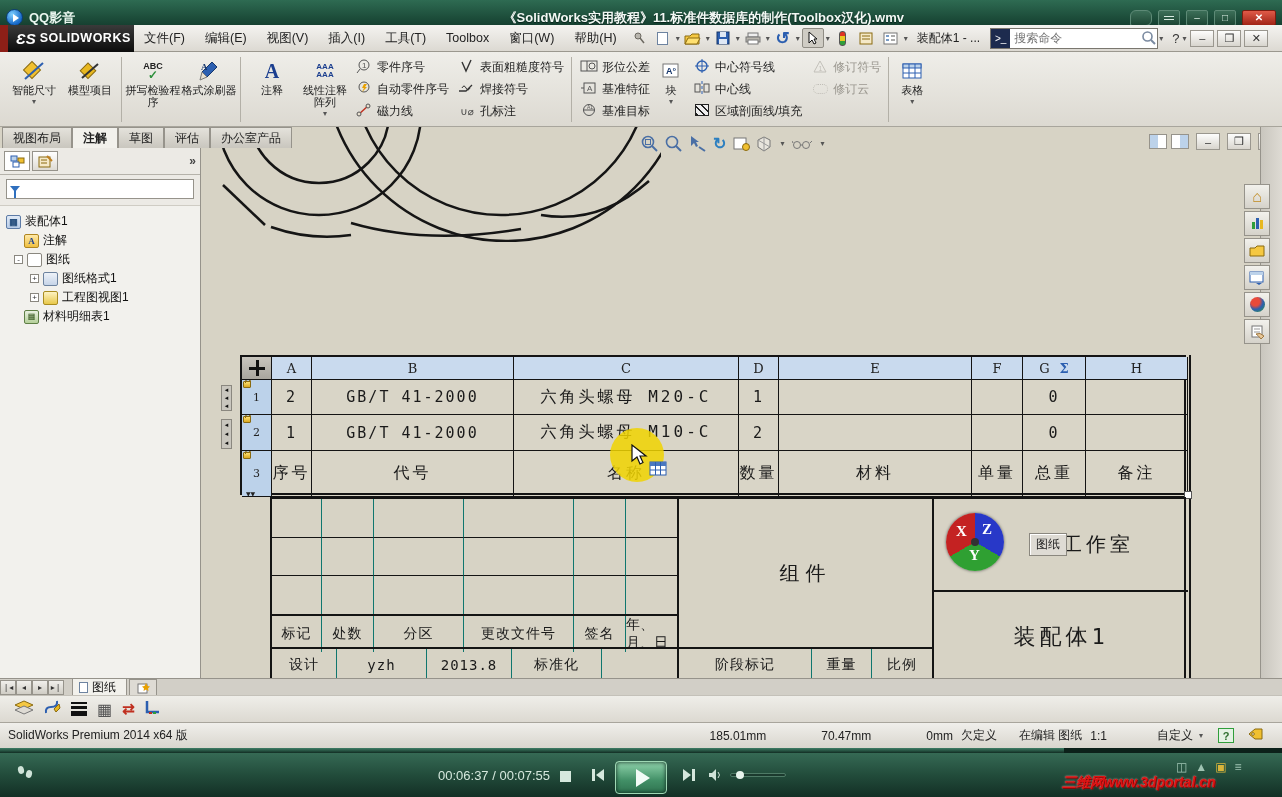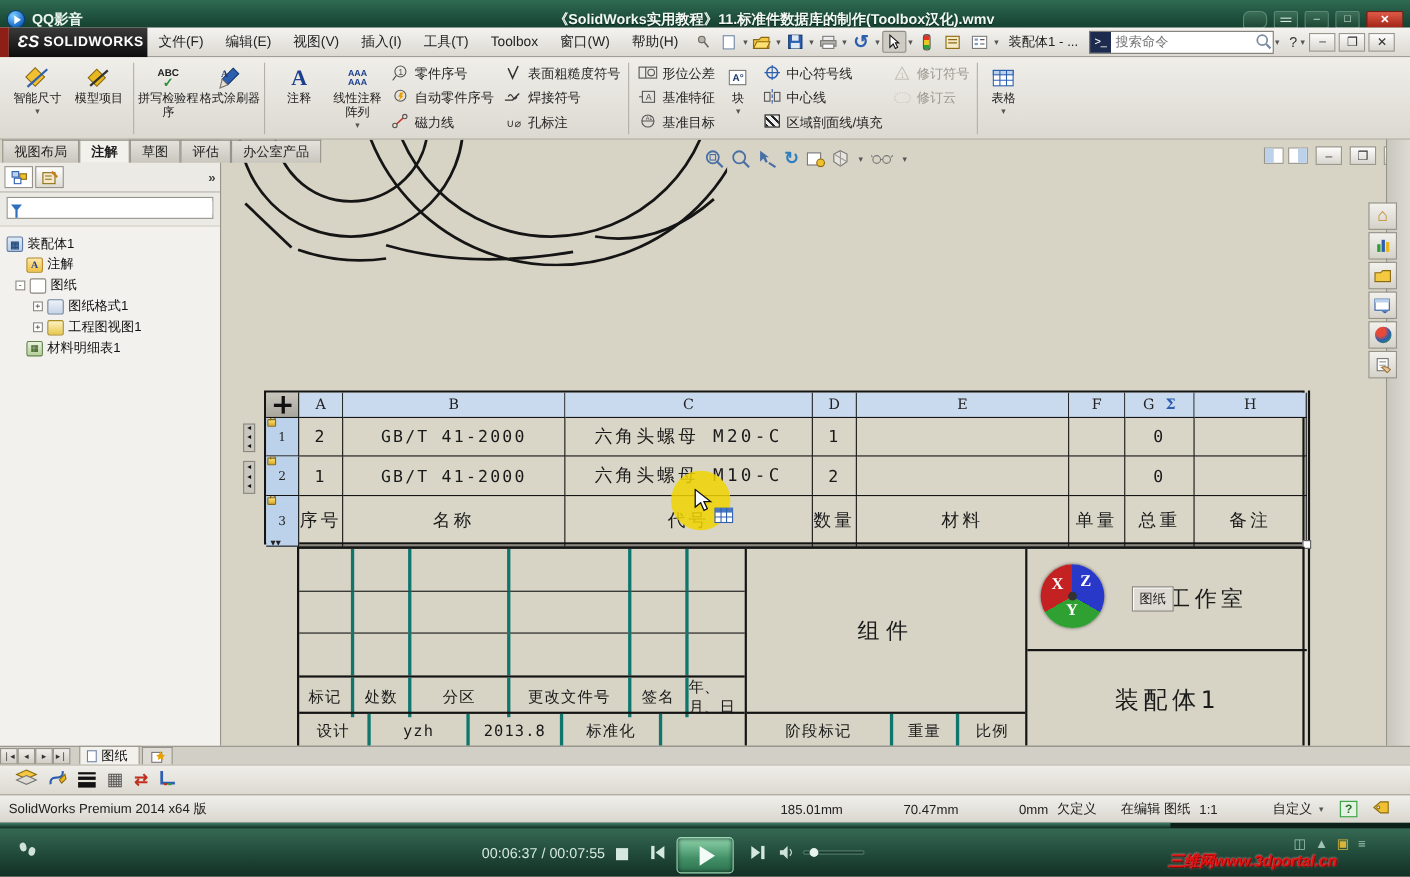--- a/index.html
+++ b/index.html
@@ -77,21 +77,21 @@
   .brh { background:#bcd2ea; font-family:"DejaVu Serif",serif; font-size:11px; color:#222; position:relative; }
   .bmove { background:linear-gradient(#c8c5bd,#a9a69e); position:relative; }
   .cad { font-family:"DejaVu Sans Mono",monospace; color:#1a1a1a; letter-spacing:2px; font-size:15px; }
   .cadcn { font-family:"DejaVu Sans Mono",monospace; color:#1a1a1a; letter-spacing:3px; font-size:16px; }
   .lock { position:absolute; left:1px; top:1px; width:8px; height:7px; background:linear-gradient(#ffe070,#d9a820); border:1px solid #8a6a10; border-radius:1px; }
   .lock:before { content:""; position:absolute; left:1px; top:-3px; width:4px; height:3px; border:1px solid #8a6a10; border-bottom:0; border-radius:3px 3px 0 0; }
 
   
   #tblock { position:absolute; left:69px; top:370px; width:916px; height:183px; border:2px solid #141414; }
   .tbv { position:absolute; top:0; bottom:0; width:2px; background:#141414; }
-  .tbcell { border-right:3px solid #0f766e; display:flex; align-items:center; justify-content:center; }
+  .tbcell { border-right:1px solid #0f766e; display:flex; align-items:center; justify-content:center; }
   .tbtxt { font-family:"DejaVu Sans Mono",monospace; color:#1a1a1a; letter-spacing:1px; font-size:14px; }
 
   
   .hud { display:flex; align-items:center; gap:7px; }
 
   
   #task-strip { left:1260px; top:127px; width:22px; height:551px; background:linear-gradient(90deg,#c9c6be,#dedbd4); border-left:1px solid #96938b; }
   .task-btn { position:absolute; width:26px; height:25px; border:1px solid #96938b; background:linear-gradient(#f2f1ec,#d5d2ca); display:flex; align-items:center; justify-content:center; }
 
   
@@ -510,22 +510,22 @@
       <div class="bcell cad"></div>
       <div class="bcell cad">0</div>
       <div class="bcell cad"></div>
 
       <div class="bcell brh">
           <span class="lock"></span>
           <span>3</span>
         <span style="position:absolute;bottom:-1px;left:4px;font-size:6px;color:#222;">▼▼</span>
       </div>
       <div class="bcell cadcn">序号</div>
+      <div class="bcell cadcn">代号</div>
       <div class="bcell cadcn">名称</div>
-      <div class="bcell cadcn">代号</div>
       <div class="bcell cadcn">数量</div>
       <div class="bcell cadcn">材料</div>
       <div class="bcell cadcn">单量</div>
       <div class="bcell cadcn">总重</div>
       <div class="bcell cadcn">备注</div>
     </div>
 
     <div class="abs" style="left:988px;top:228px;width:2px;height:325px;background:#141414;"></div>
     <div class="abs" style="left:983px;top:364px;width:8px;height:8px;background:#fff;border:1px solid #555;"></div>
 

